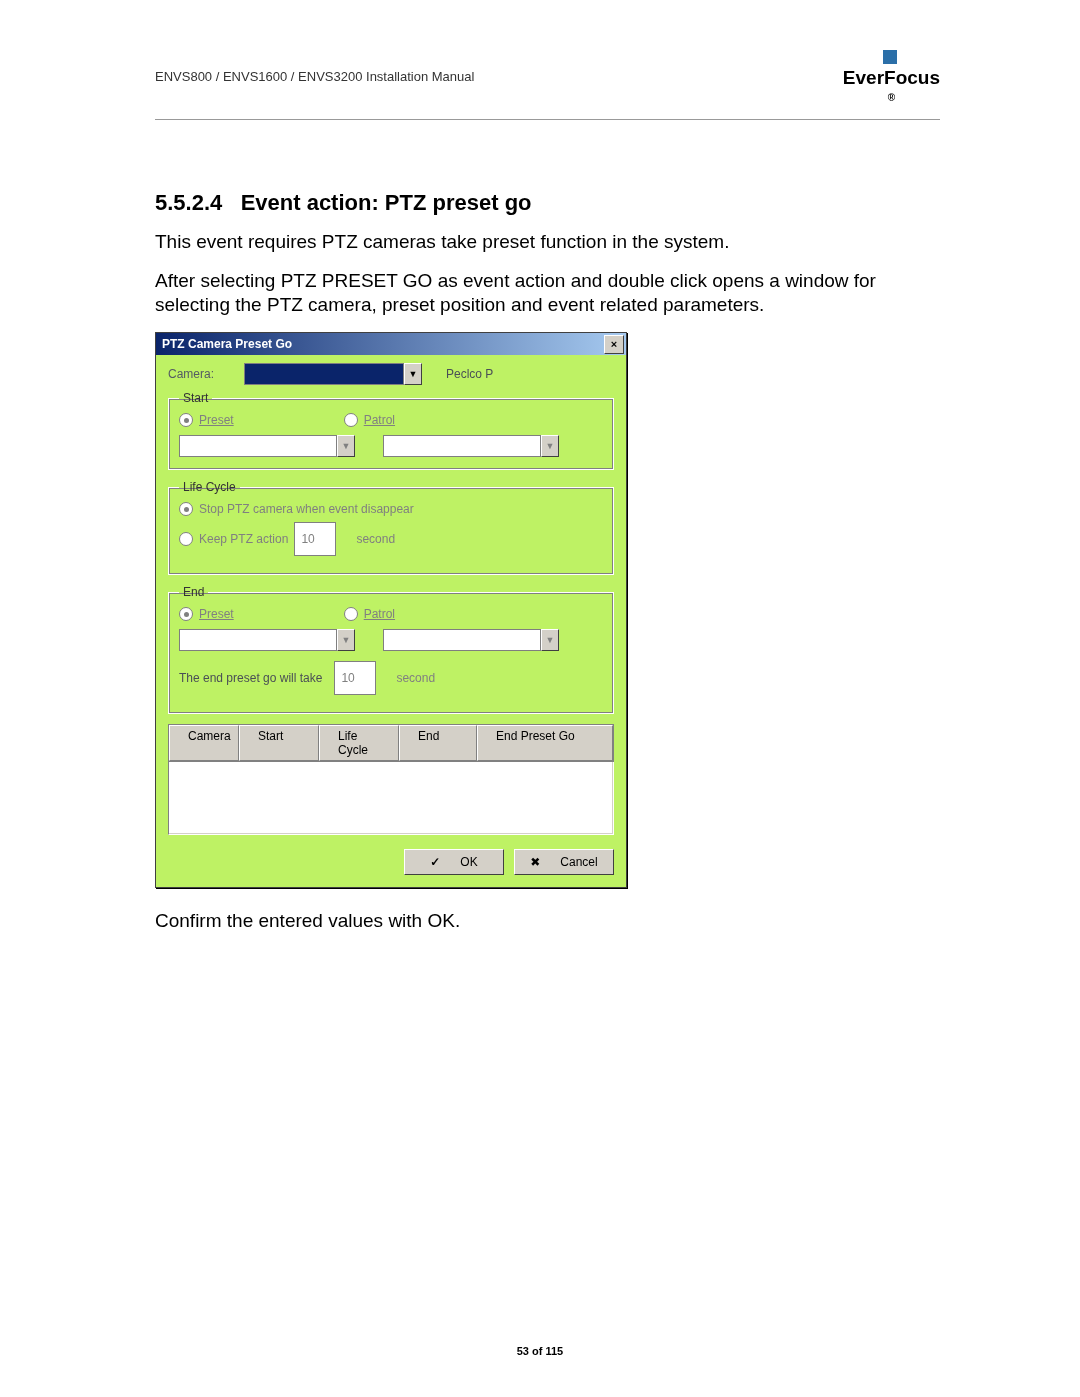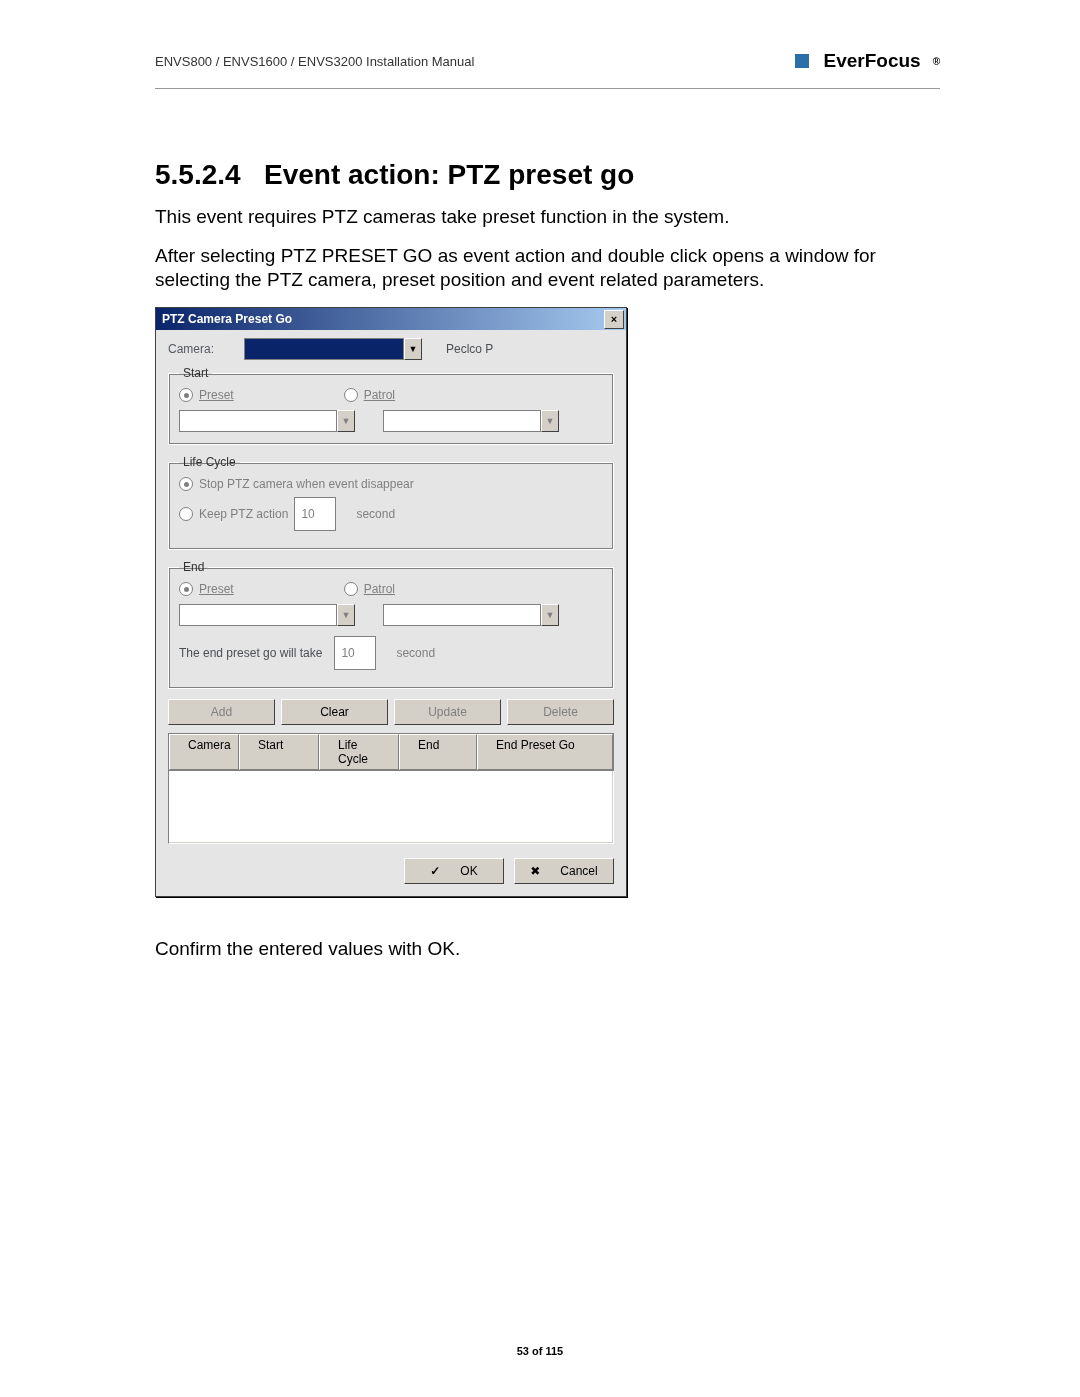--- a/index.html
+++ b/index.html
@@ -25,50 +25,51 @@
     padding-bottom: 16px;
     margin-bottom: 70px;
   }
   .brand {
     font-family: Arial, Helvetica, sans-serif;
     font-weight: bold;
     font-size: 19px;
     color: #000;
     display: flex;
     align-items: center;
-    gap: 12px;
+    gap: 3px;
+    flex-direction: column;
   }
   .brand-icon {
     width: 14px;
     height: 14px;
     background: #2b6fa8;
     display: inline-block;
     margin-right: 2px;
   }
   .brand sup { font-size: 10px; }
   h2 {
-    font-size: 28px;
+    font-size: 22px;
     font-weight: bold;
     margin: 0 0 14px 0;
   }
   .body-text {
     font-size: 19px;
     line-height: 1.3;
     margin: 0 0 14px 0;
   }
 
   
   .dialog {
     width: 470px;
-    background: #e5e5e5;
+    background: #bef264;
     border: 1px solid #404040;
     box-shadow: 1px 1px 0 #000;
     font-family: Tahoma, Arial, sans-serif;
     font-size: 12px;
-    margin-bottom: 40px;
+    margin-bottom: 21px;
   }
   .titlebar {
     height: 22px;
     display: flex;
     align-items: center;
     justify-content: space-between;
     padding: 0 2px 0 6px;
     background: linear-gradient(to right, #0a246a, #a6caf0);
     color: #fff;
     font-weight: bold;
@@ -351,26 +352,20 @@
             <div class="combo-btn disabled">▼</div>
           </div>
         </div>
         <div class="row" style="color:#4a4f56">
           <span>The end preset go will take</span>
           <span class="numbox" style="margin-left:6px">10</span>
           <span style="margin-left:14px;color:#808080">second</span>
         </div>
       </fieldset>
 
-      <div class="btn-row">
-        <div class="btn disabled">Add</div>
-        <div class="btn">Clear</div>
-        <div class="btn disabled">Update</div>
-        <div class="btn disabled">Delete</div>
-      </div>
 
       <div class="list-header">
         <div class="cell" style="width:70px">Camera</div>
         <div class="cell" style="width:80px">Start</div>
         <div class="cell" style="width:80px">Life Cycle</div>
         <div class="cell" style="width:78px">End</div>
         <div class="cell" style="flex:1">End Preset Go</div>
       </div>
       <div class="list-body"></div>
 

